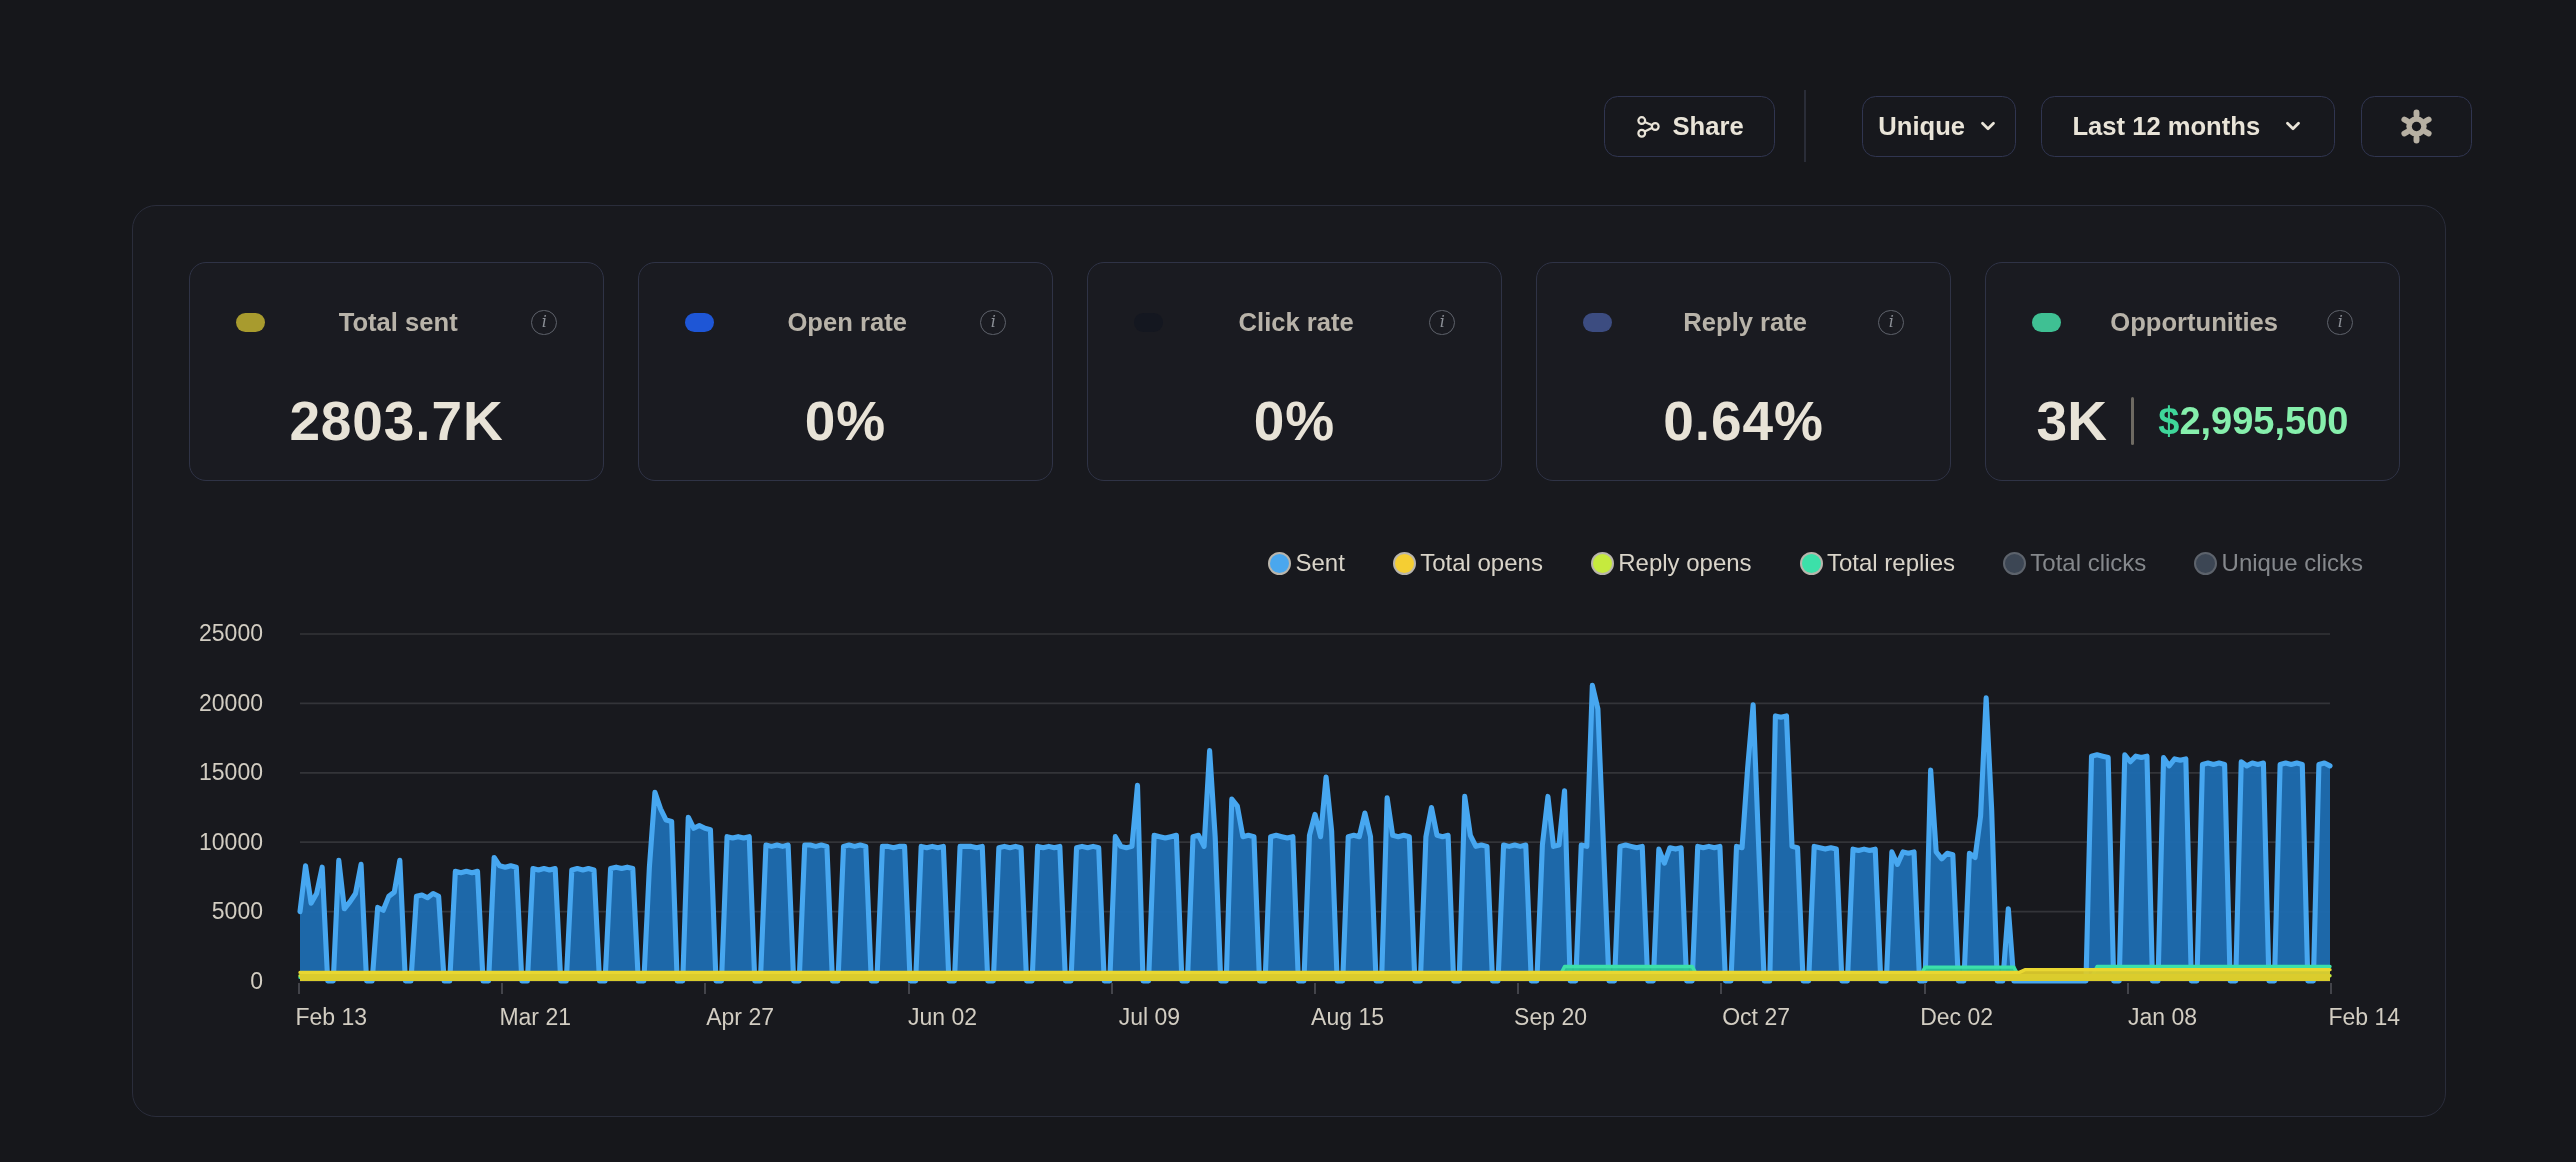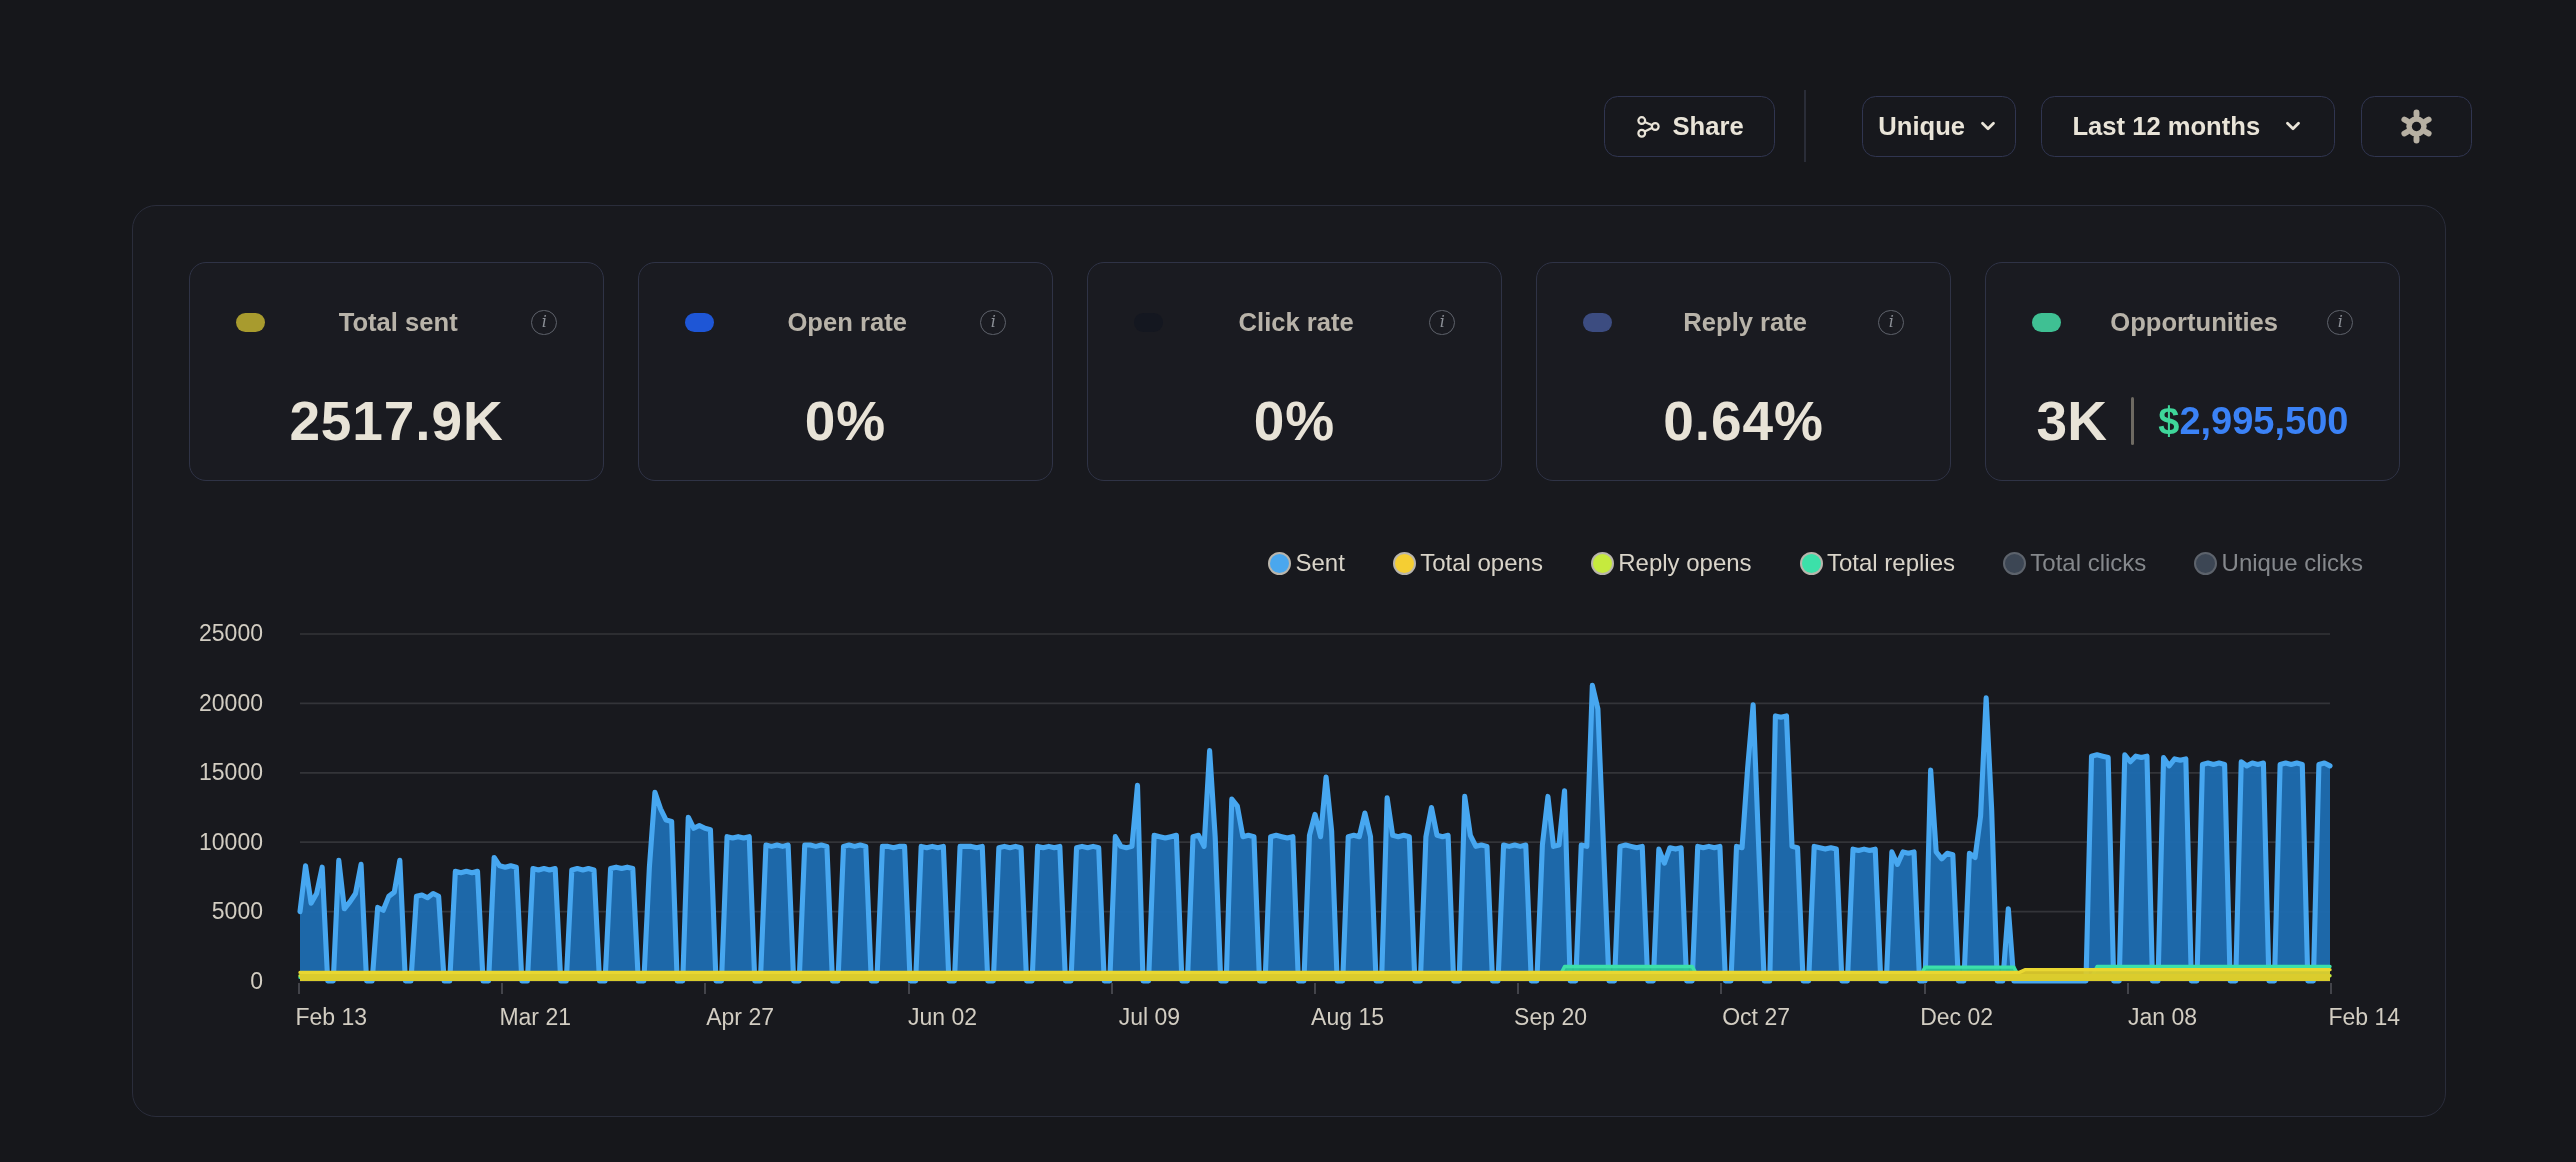--- a/index.html
+++ b/index.html
@@ -34,21 +34,21 @@
   .info-icon { width:25.6px; height:25.6px; border:1.7px solid #5e626b; border-radius:50%;
     color:#8c9097; font-size:16px; line-height:22px; text-align:center; flex:0 0 auto;
     font-family:"DejaVu Serif",serif; font-style:italic; }
   .card-value { position:absolute; top:126px; left:0; right:0; text-align:center;
     color:#e8e3d7; font-size:55px; font-weight:bold; letter-spacing:0.9px; }
   .card-value-row { position:absolute; top:126px; left:0; right:0; display:flex;
     align-items:center; justify-content:center; }
   .v-big { color:#e8e3d7; font-size:55px; font-weight:bold; }
   .v-pipe { width:3.4px; height:48px; background:#6e6a62; margin:0 24px; border-radius:1.7px; }
   .v-cur { color:#3fd69a; font-size:38px; font-weight:bold; }
-  .v-amt { color:#3b82f6; font-size:38px; font-weight:bold; }
+  .v-amt { color:#86efac; font-size:38px; font-weight:bold; }
 
   
   .legend { position:absolute; top:343px; right:82px; display:flex; align-items:center; gap:48px; }
   .legend-item { display:flex; align-items:center; gap:4.3px; cursor:pointer; }
   .legend-dot { width:23px; height:23px; border-radius:50%; border:2.6px solid #b9b5ac; }
   .legend-label { color:#d9d4c9; font-size:24px; }
   .legend-item.off .legend-dot { border-color:#5d636c; }
   .legend-item.off .legend-label { color:#85888c; }
 
   
@@ -121,21 +121,21 @@
   <div class="panel">
 
     <div class="cards">
 
       <div class="card">
         <div class="card-head">
           <span class="stat-dot" style="background: rgb(168, 155, 46);"></span>
           <span class="card-label">Total sent</span>
           <span class="info-icon">i</span>
         </div>
-        <div class="card-value">2517.9K</div>
+        <div class="card-value">2803.7K</div>
       </div>
 
       <div class="card">
         <div class="card-head">
           <span class="stat-dot" style="background: rgb(30, 86, 214);"></span>
           <span class="card-label">Open rate</span>
           <span class="info-icon">i</span>
         </div>
         <div class="card-value">0%</div>
       </div>

